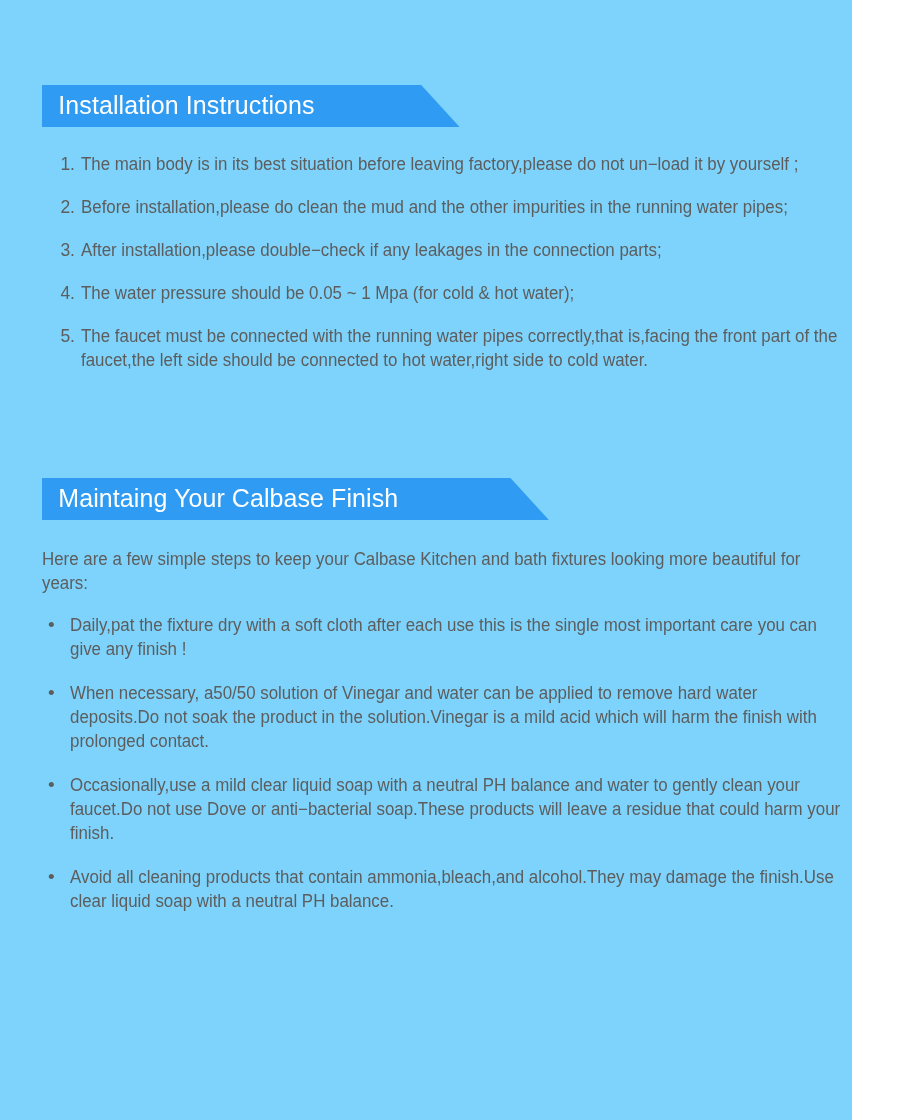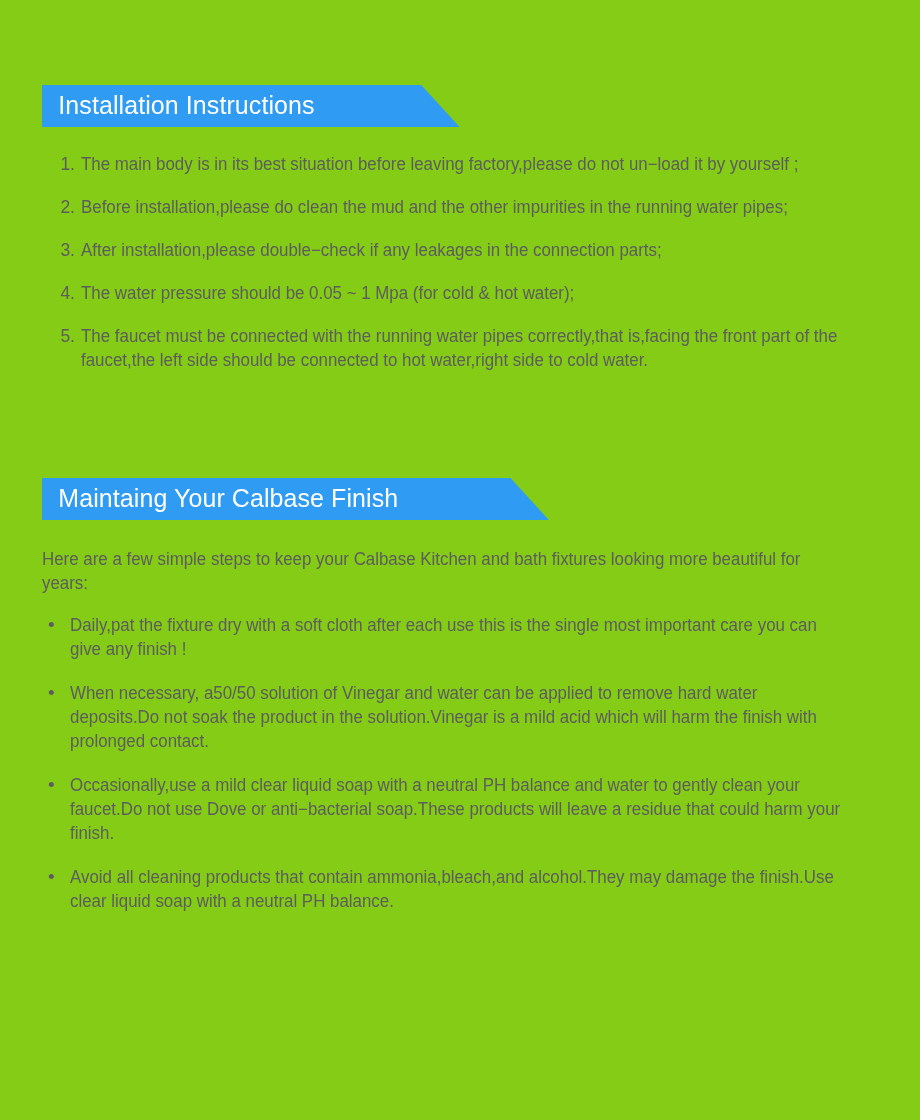--- a/index.html
+++ b/index.html
@@ -9,23 +9,23 @@
   }
   body {
     width: 920px;
     height: 1120px;
     position: relative;
     font-family: "Liberation Sans", "DejaVu Sans", sans-serif;
     overflow: hidden;
   }
   .page {
     position: relative;
-    width: 920px;
+    width: 852px;
     height: 1120px;
-    background: #84cc16;
+    background: #7dd3fc;
   }
 
   
   .banner {
     position: absolute;
     left: 42px;
     height: 42px;
     display: flex;
     align-items: center;
     background: #2f9bf3;

